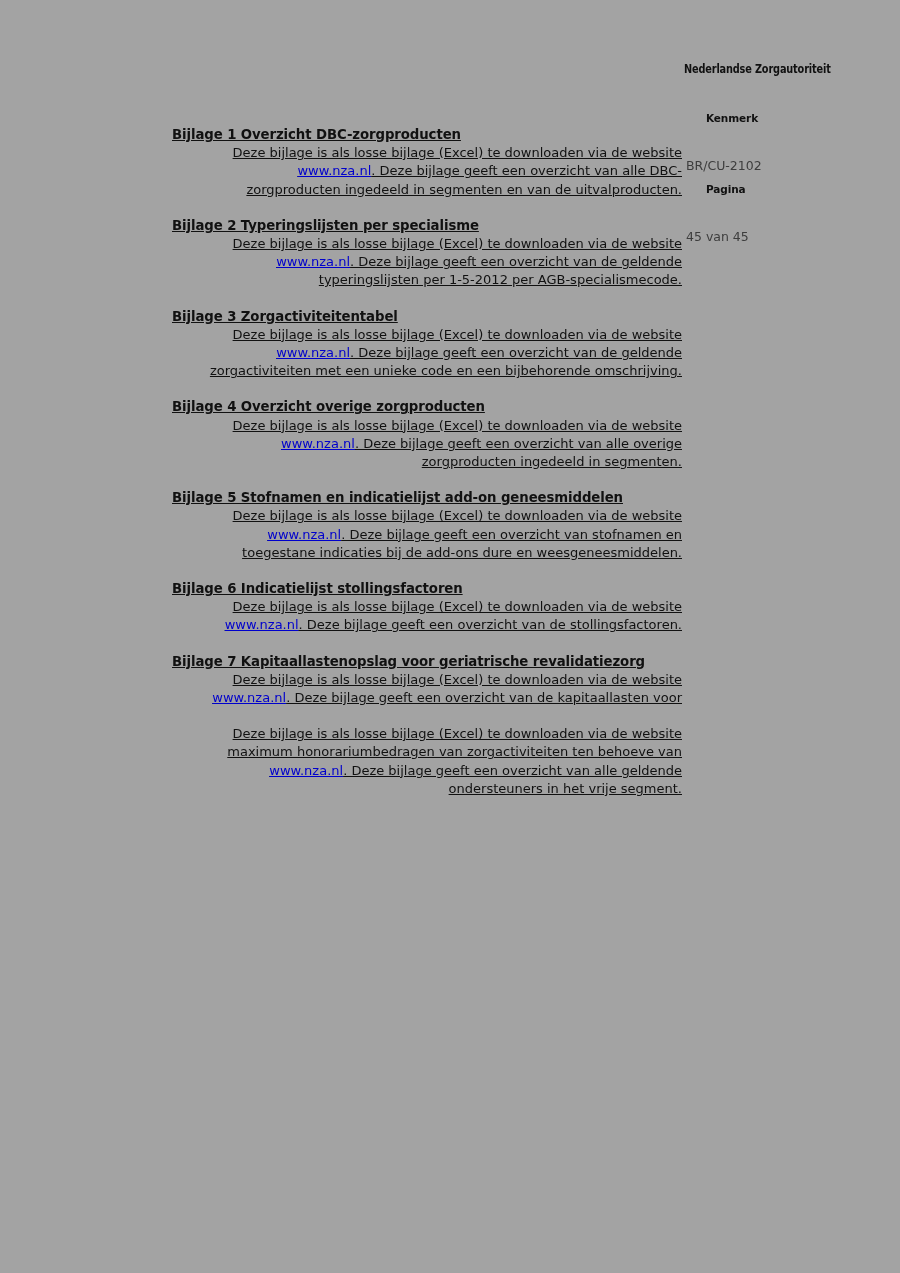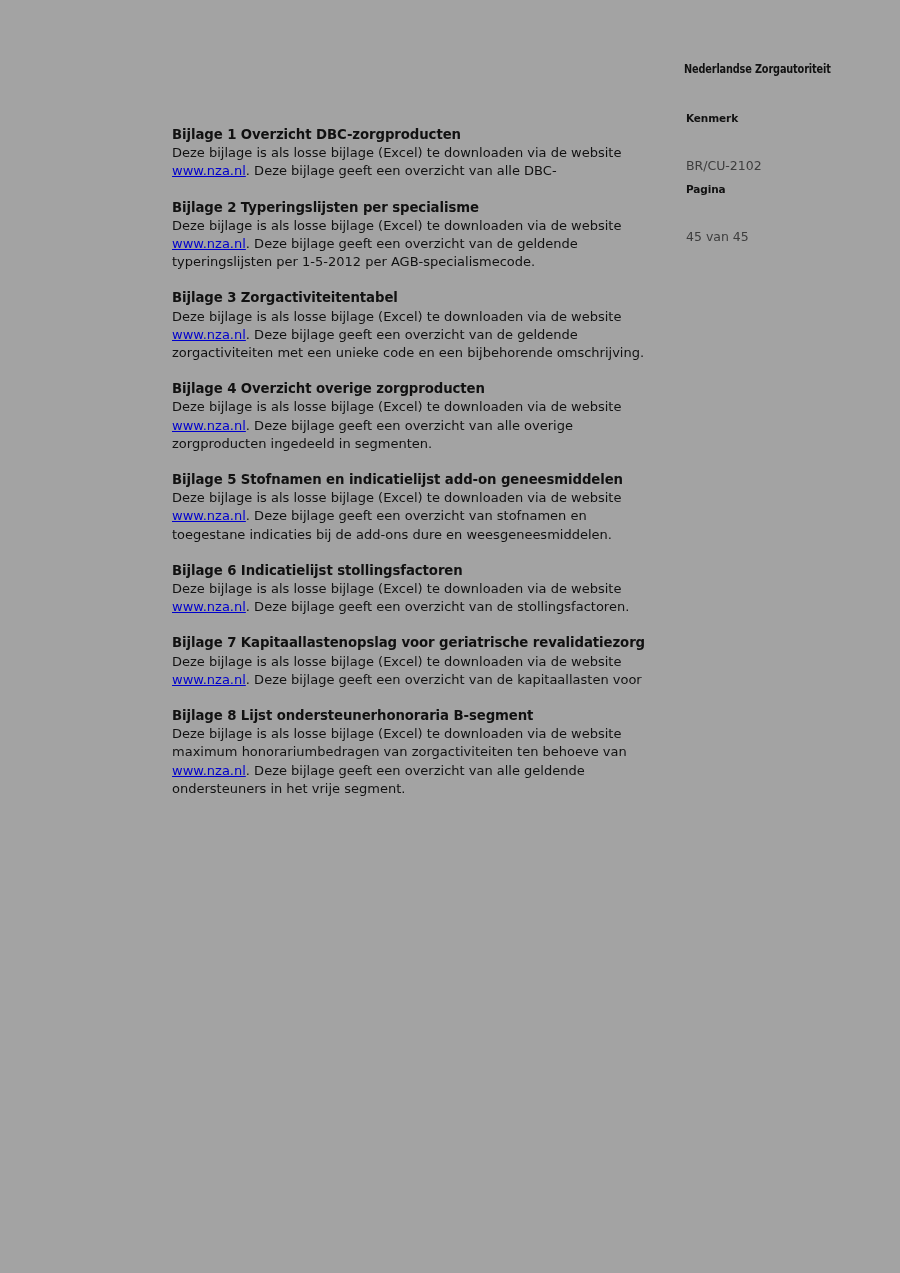--- a/index.html
+++ b/index.html
@@ -29,44 +29,45 @@
     left: 686px;
     top: 111px;
     width: 190px;
   }
   .meta-label {
     font-size: 10.5px;
     font-weight: bold;
     line-height: 14px;
     color: #111111;
     letter-spacing: -0.1px;
+    margin-left: 20px;
   }
   .meta-value {
     font-size: 12.5px;
     line-height: 14px;
     color: #3d3d3d;
     margin-bottom: 9px;
     margin-top: 34px;
   }
   .content {
     position: absolute;
     left: 172px;
     top: 126px;
     width: 510px;
     font-size: 13px;
     line-height: 18.2px;
   }
-  section.bijlage { margin: 0 0 18px 0; }
+  section.bijlage { margin: 0 0 18px 0; text-decoration: underline; }
   .b-title {
     font-weight: bold;
     font-size: 13.3px;
     white-space: nowrap;
     letter-spacing: -0.1px;
   }
-  .b-line { white-space: nowrap; }
+  .b-line { white-space: nowrap; text-align: right; }
   a.lnk {
     color: #0000cc;
     text-decoration: underline;
     cursor: pointer;
   }
 </style>
 </head>
 <body>
 
 <div class="page">
@@ -79,20 +80,21 @@
     <div class="meta-label">Pagina</div>
     <div class="meta-value">45 van 45</div>
   </div>
 
   <main class="content">
 
     <section class="bijlage">
       <div class="b-title">Bijlage 1 Overzicht DBC-zorgproducten</div>
       <div class="b-line">Deze bijlage is als losse bijlage (Excel) te downloaden via de website</div>
       <div class="b-line"><a class="lnk">www.nza.nl</a><span>. Deze bijlage geeft een overzicht van alle DBC-</span></div>
+      <div class="b-line">zorgproducten ingedeeld in segmenten en van de uitvalproducten.</div>
     </section>
 
     <section class="bijlage">
       <div class="b-title">Bijlage 2 Typeringslijsten per specialisme</div>
       <div class="b-line">Deze bijlage is als losse bijlage (Excel) te downloaden via de website</div>
       <div class="b-line"><a class="lnk">www.nza.nl</a><span>. Deze bijlage geeft een overzicht van de geldende</span></div>
       <div class="b-line">typeringslijsten per 1-5-2012 per AGB-specialismecode.</div>
     </section>
 
     <section class="bijlage">
@@ -122,21 +124,20 @@
       <div class="b-line"><a class="lnk">www.nza.nl</a><span>. Deze bijlage geeft een overzicht van de stollingsfactoren.</span></div>
     </section>
 
     <section class="bijlage">
       <div class="b-title">Bijlage 7 Kapitaallastenopslag voor geriatrische revalidatiezorg</div>
       <div class="b-line">Deze bijlage is als losse bijlage (Excel) te downloaden via de website</div>
       <div class="b-line"><a class="lnk">www.nza.nl</a><span>. Deze bijlage geeft een overzicht van de kapitaallasten voor</span></div>
     </section>
 
     <section class="bijlage">
-      <div class="b-title">Bijlage 8 Lijst ondersteunerhonoraria B-segment</div>
       <div class="b-line">Deze bijlage is als losse bijlage (Excel) te downloaden via de website</div>
       <div class="b-line">maximum honorariumbedragen van zorgactiviteiten ten behoeve van</div>
       <div class="b-line"><a class="lnk">www.nza.nl</a><span>. Deze bijlage geeft een overzicht van alle geldende</span></div>
       <div class="b-line">ondersteuners in het vrije segment.</div>
     </section>
 
   </main>
 
 </div>
 

